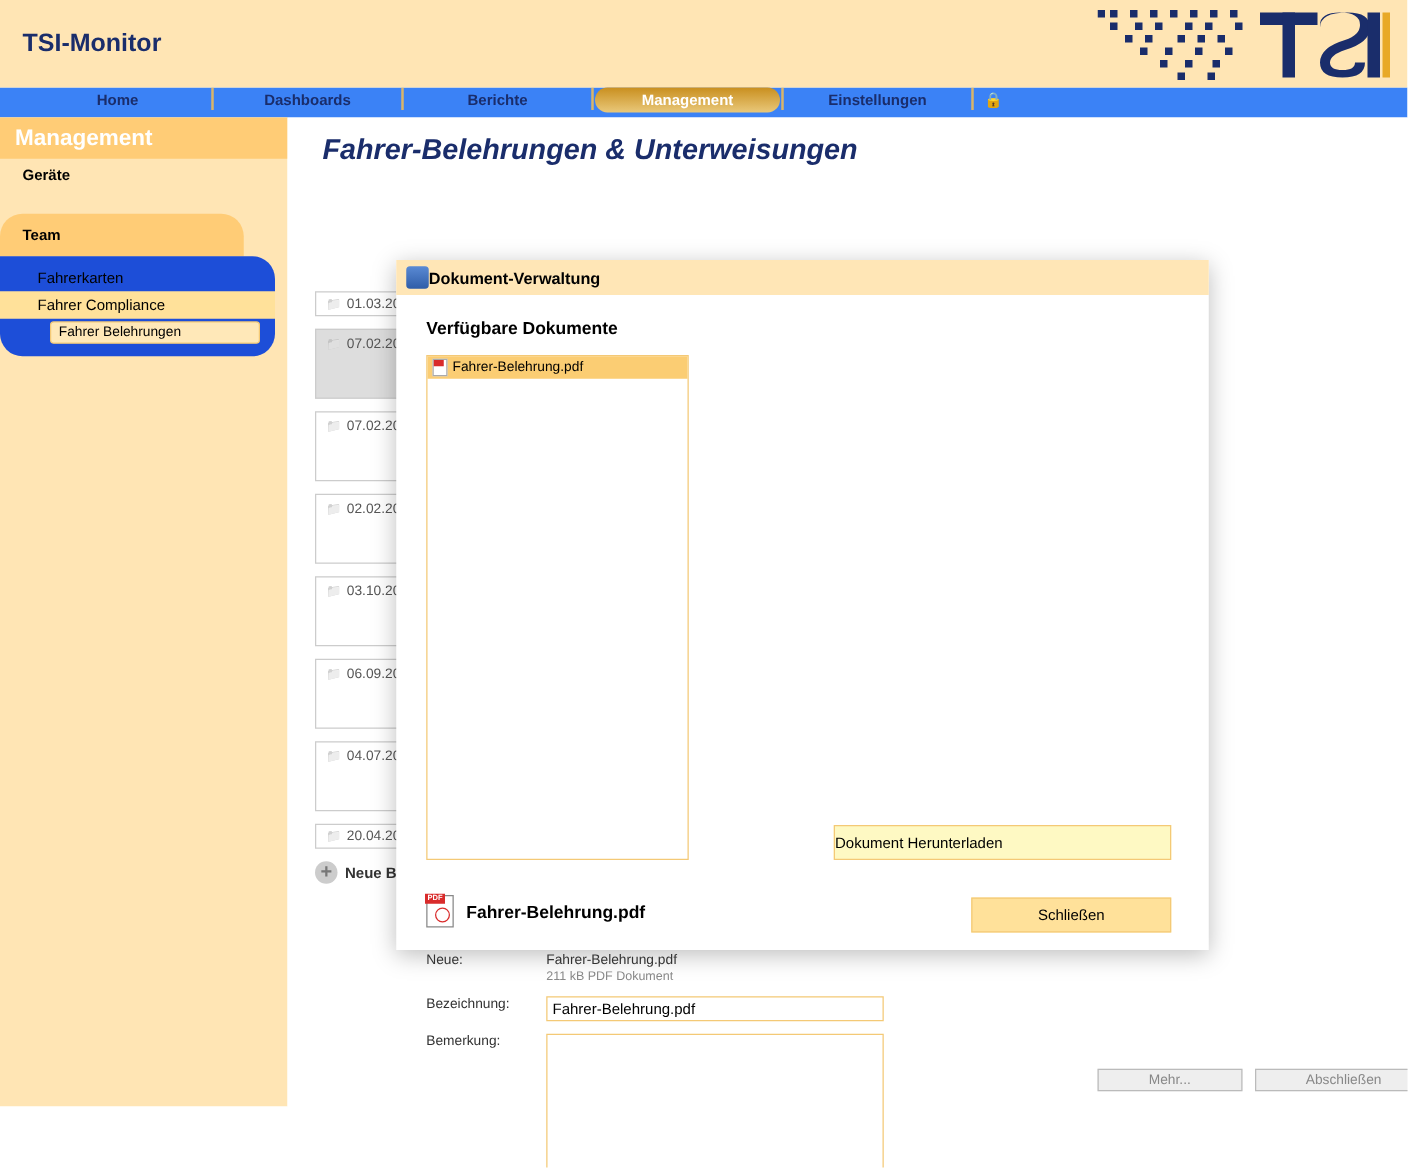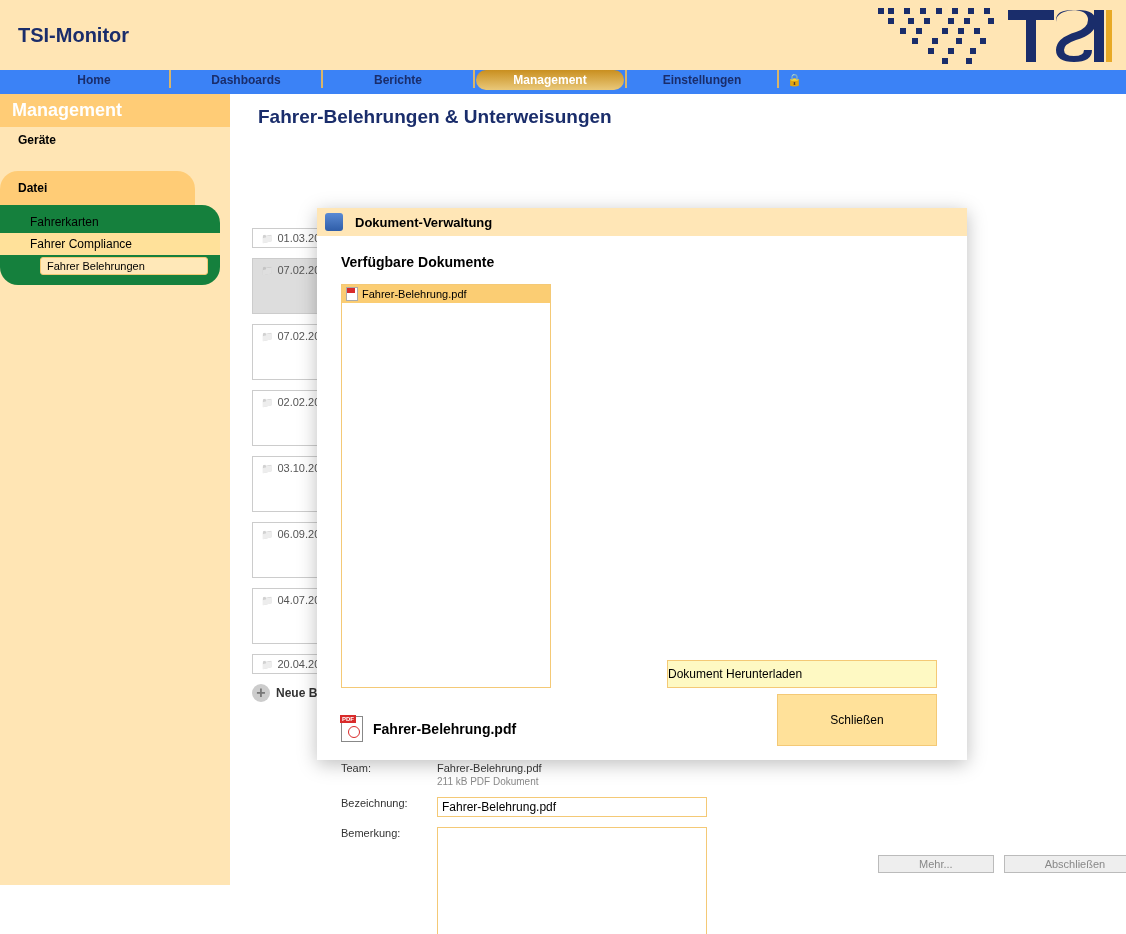--- a/index.html
+++ b/index.html
@@ -13,42 +13,42 @@
 .nav-tab { position: relative; height: 20px; width: 148px; text-align: center; color: #1a2d6b; font-weight: bold; font-size: 12px; line-height: 20px; border-radius: 10px; cursor: pointer; }
 .nav-sep { width: 2px; height: 18px; background: #d9b56a; margin: 0 1px; }
 .nav-tab.active { background: linear-gradient(#c98f1f, #e9c87a); color: #fff; }
 .lock-tab { width: 30px; text-align: center; line-height: 20px; cursor: pointer; }
 
 .content-wrap { display: flex; }
 .sidebar { width: 230px; background: #ffe5b4; padding-bottom: 600px; }
 .sidebar-header { color: #fff; font-size: 18px; font-weight: bold; padding: 6px 12px; background: #ffcc76; }
 .sidebar-item { padding: 6px 10px 6px 18px; cursor: pointer; color: #000; font-weight: bold; }
 .sidebar-team { background: #ffcc76; border-radius: 18px 18px 0 0; margin-top: 18px; padding: 10px 10px 10px 18px; font-weight: bold; cursor: pointer; width: 195px; }
-.sidebar-sub-wrap { background: #15803d; border-radius: 0 18px 18px 18px; padding: 6px 0 10px 0; width: 220px; }
+.sidebar-sub-wrap { background: #1d4ed8; border-radius: 0 18px 18px 18px; padding: 6px 0 10px 0; width: 220px; }
 .sidebar-sub { padding: 4px 10px 4px 30px; cursor: pointer; color: #000; font-size: 12px; }
 .sidebar-sub.active { background: #ffe19a; }
 .sidebar-sub-sub { margin: 2px 12px 0 40px; padding: 2px 6px; background: #ffe8b8; border: 1px solid #f4c976; border-radius: 3px; cursor: pointer; font-size: 11px; }
 
 .main { flex: 1; background: #fff; padding: 12px 0 0 22px; position: relative; }
-.page-title { color: #1a2d6b; font-size: 19px; font-weight: bold; margin: 0 0 32px 6px; }
+.page-title { color: #1a2d6b; font-size: 23px; font-weight: bold; margin: 0 0 32px 6px; font-style: italic; }
 
 .date-list { width: 290px; margin-top: 100px; }
 .date-row { border: 1px solid #ccc; background: #fff; height: 56px; padding: 5px 8px; margin-bottom: 10px; cursor: pointer; font-size: 11px; color: #555; display: flex; align-items: flex-start; gap: 4px; }
 .date-row.selected { background: #ddd; }
 .date-row.small { height: 20px; align-items: center; }
 .folder-icon::before { content: "📁"; font-size: 10px; color: #888; filter: grayscale(1) opacity(0.6); }
 
 .new-briefing { margin-top: 4px; cursor: pointer; font-size: 12px; font-weight: bold; display: flex; align-items: center; gap: 6px; color: #333; }
 .plus-icon { display: inline-block; width: 18px; height: 18px; border-radius: 9px; background: #ccc; color: #777; text-align: center; line-height: 18px; font-size: 16px; font-weight: bold; }
 
 .bottom-actions { position: absolute; top: 761px; left: 648px; display: flex; gap: 10px; }
 .action-btn { background: #eee; border: 1px solid #bbb; color: #888; padding: 2px 40px; font-size: 11px; cursor: default; }
 
 .modal { position: absolute; top: 208px; left: 317px; width: 650px; height: 552px; background: #fff; box-shadow: 0 4px 18px rgba(0,0,0,0.26); z-index: 100; }
-.modal-header { background: #ffe6b6; height: 28px; display: flex; align-items: center; padding: 0 8px; gap: 12px; }
+.modal-header { background: #ffe6b6; height: 28px; display: flex; align-items: center; padding: 0 8px; gap: 0; }
 .modal-header span.title { font-weight: bold; font-size: 13px; }
 .modal-body { display: flex; padding: 18px 24px 0 24px; gap: 28px; flex-direction: column; }
 .docs-col { width: 210px; }
 .col-title { font-weight: bold; font-size: 14px; margin-bottom: 14px; }
 .doc-list { border: 1px solid #f4c976; height: 404px; }
 .doc-item { background: #fbcd73; padding: 2px 4px; font-size: 11px; cursor: pointer; display: flex; align-items: center; gap: 4px; }
 .pdf-mini { display: inline-block; width: 12px; height: 14px; background: #fff; border: 1px solid #aaa; position: relative; }
 .pdf-mini::before { content: ""; position: absolute; top: 0; left: 0; width: 8px; height: 5px; background: #d92b2b; }
 
 .details-col { flex: 1; }
@@ -57,21 +57,21 @@
 .pdf-big::before { content: "PDF"; position: absolute; top: -2px; left: -2px; background: #d92b2b; color: #fff; font-size: 6px; padding: 1px 2px; }
 .pdf-big::after { content: ""; position: absolute; bottom: 3px; left: 6px; width: 10px; height: 10px; border: 1px solid #d92b2b; border-radius: 50%; }
 .form-row { display: flex; margin-bottom: 10px; font-size: 11px; }
 .form-label { width: 96px; color: #333; }
 .form-val { flex: 1; color: #333; }
 .form-sub { font-size: 10px; color: #888; margin-top: 2px; }
 .form-input { border: 1px solid #f4c976; width: 270px; padding: 2px 4px; font-size: 12px; }
 .form-textarea { border: 1px solid #f4c976; width: 270px; height: 174px; resize: none; }
 
 .download-btn { position: absolute; bottom: 72px; right: 30px; width: 270px; background: #fef9c3; border: 1px solid #f4c976; text-align: left; padding: 6px 0; font-size: 12px; cursor: pointer; }
-.close-btn { position: absolute; bottom: 14px; right: 30px; width: 160px; background: #ffe19a; border: 1px solid #f4c976; text-align: center; padding: 18px 0; font-size: 12px; cursor: pointer; }
+.close-btn { position: absolute; bottom: 14px; right: 30px; width: 160px; background: #ffe19a; border: 1px solid #f4c976; text-align: center; padding: 6px 0; font-size: 12px; cursor: pointer; }
 
 .corner-icon { position: absolute; top: 4px; right: 4px; color: #dda82d; font-size: 18px; cursor: pointer; }
 
 .db-icon { display:inline-block; width:18px; height:18px; background:linear-gradient(#5a8ad4,#2f5da8); border-radius:3px; position:relative; }
 </style>
 </head>
 <body>
 
 <span class="corner-icon">⛶</span>
 
@@ -129,21 +129,21 @@
   <div class="nav-sep"></div>
   <div class="nav-tab">Einstellungen</div>
   <div class="nav-sep"></div>
   <div class="lock-tab">🔒</div>
 </div>
 
 <div class="content-wrap">
   <div class="sidebar">
     <div class="sidebar-header">Management</div>
     <div class="sidebar-item">Geräte</div>
-    <div class="sidebar-team">Datei</div>
+    <div class="sidebar-team">Team</div>
     <div class="sidebar-sub-wrap">
       <div class="sidebar-sub">Fahrerkarten</div>
       <div class="sidebar-sub active">Fahrer Compliance</div>
       <div class="sidebar-sub-sub">Fahrer Belehrungen</div>
     </div>
   </div>
 
   <div class="main">
     <div class="page-title">Fahrer-Belehrungen &amp; Unterweisungen</div>
 
@@ -208,21 +208,21 @@
           <span>Fahrer-Belehrung.pdf</span>
         </div>
       </div>
     </div>
     <div class="details-col">
       <div class="detail-head">
         <span class="pdf-big"></span>
         <span>Fahrer-Belehrung.pdf</span>
       </div>
       <div class="form-row">
-        <div class="form-label">Team:</div>
+        <div class="form-label">Neue:</div>
         <div class="form-val">
           <div>Fahrer-Belehrung.pdf</div>
           <div class="form-sub">211 kB   PDF Dokument</div>
         </div>
       </div>
       <div class="form-row">
         <div class="form-label">Bezeichnung:</div>
         <input class="form-input" value="Fahrer-Belehrung.pdf" style="">
       </div>
       <div class="form-row">

